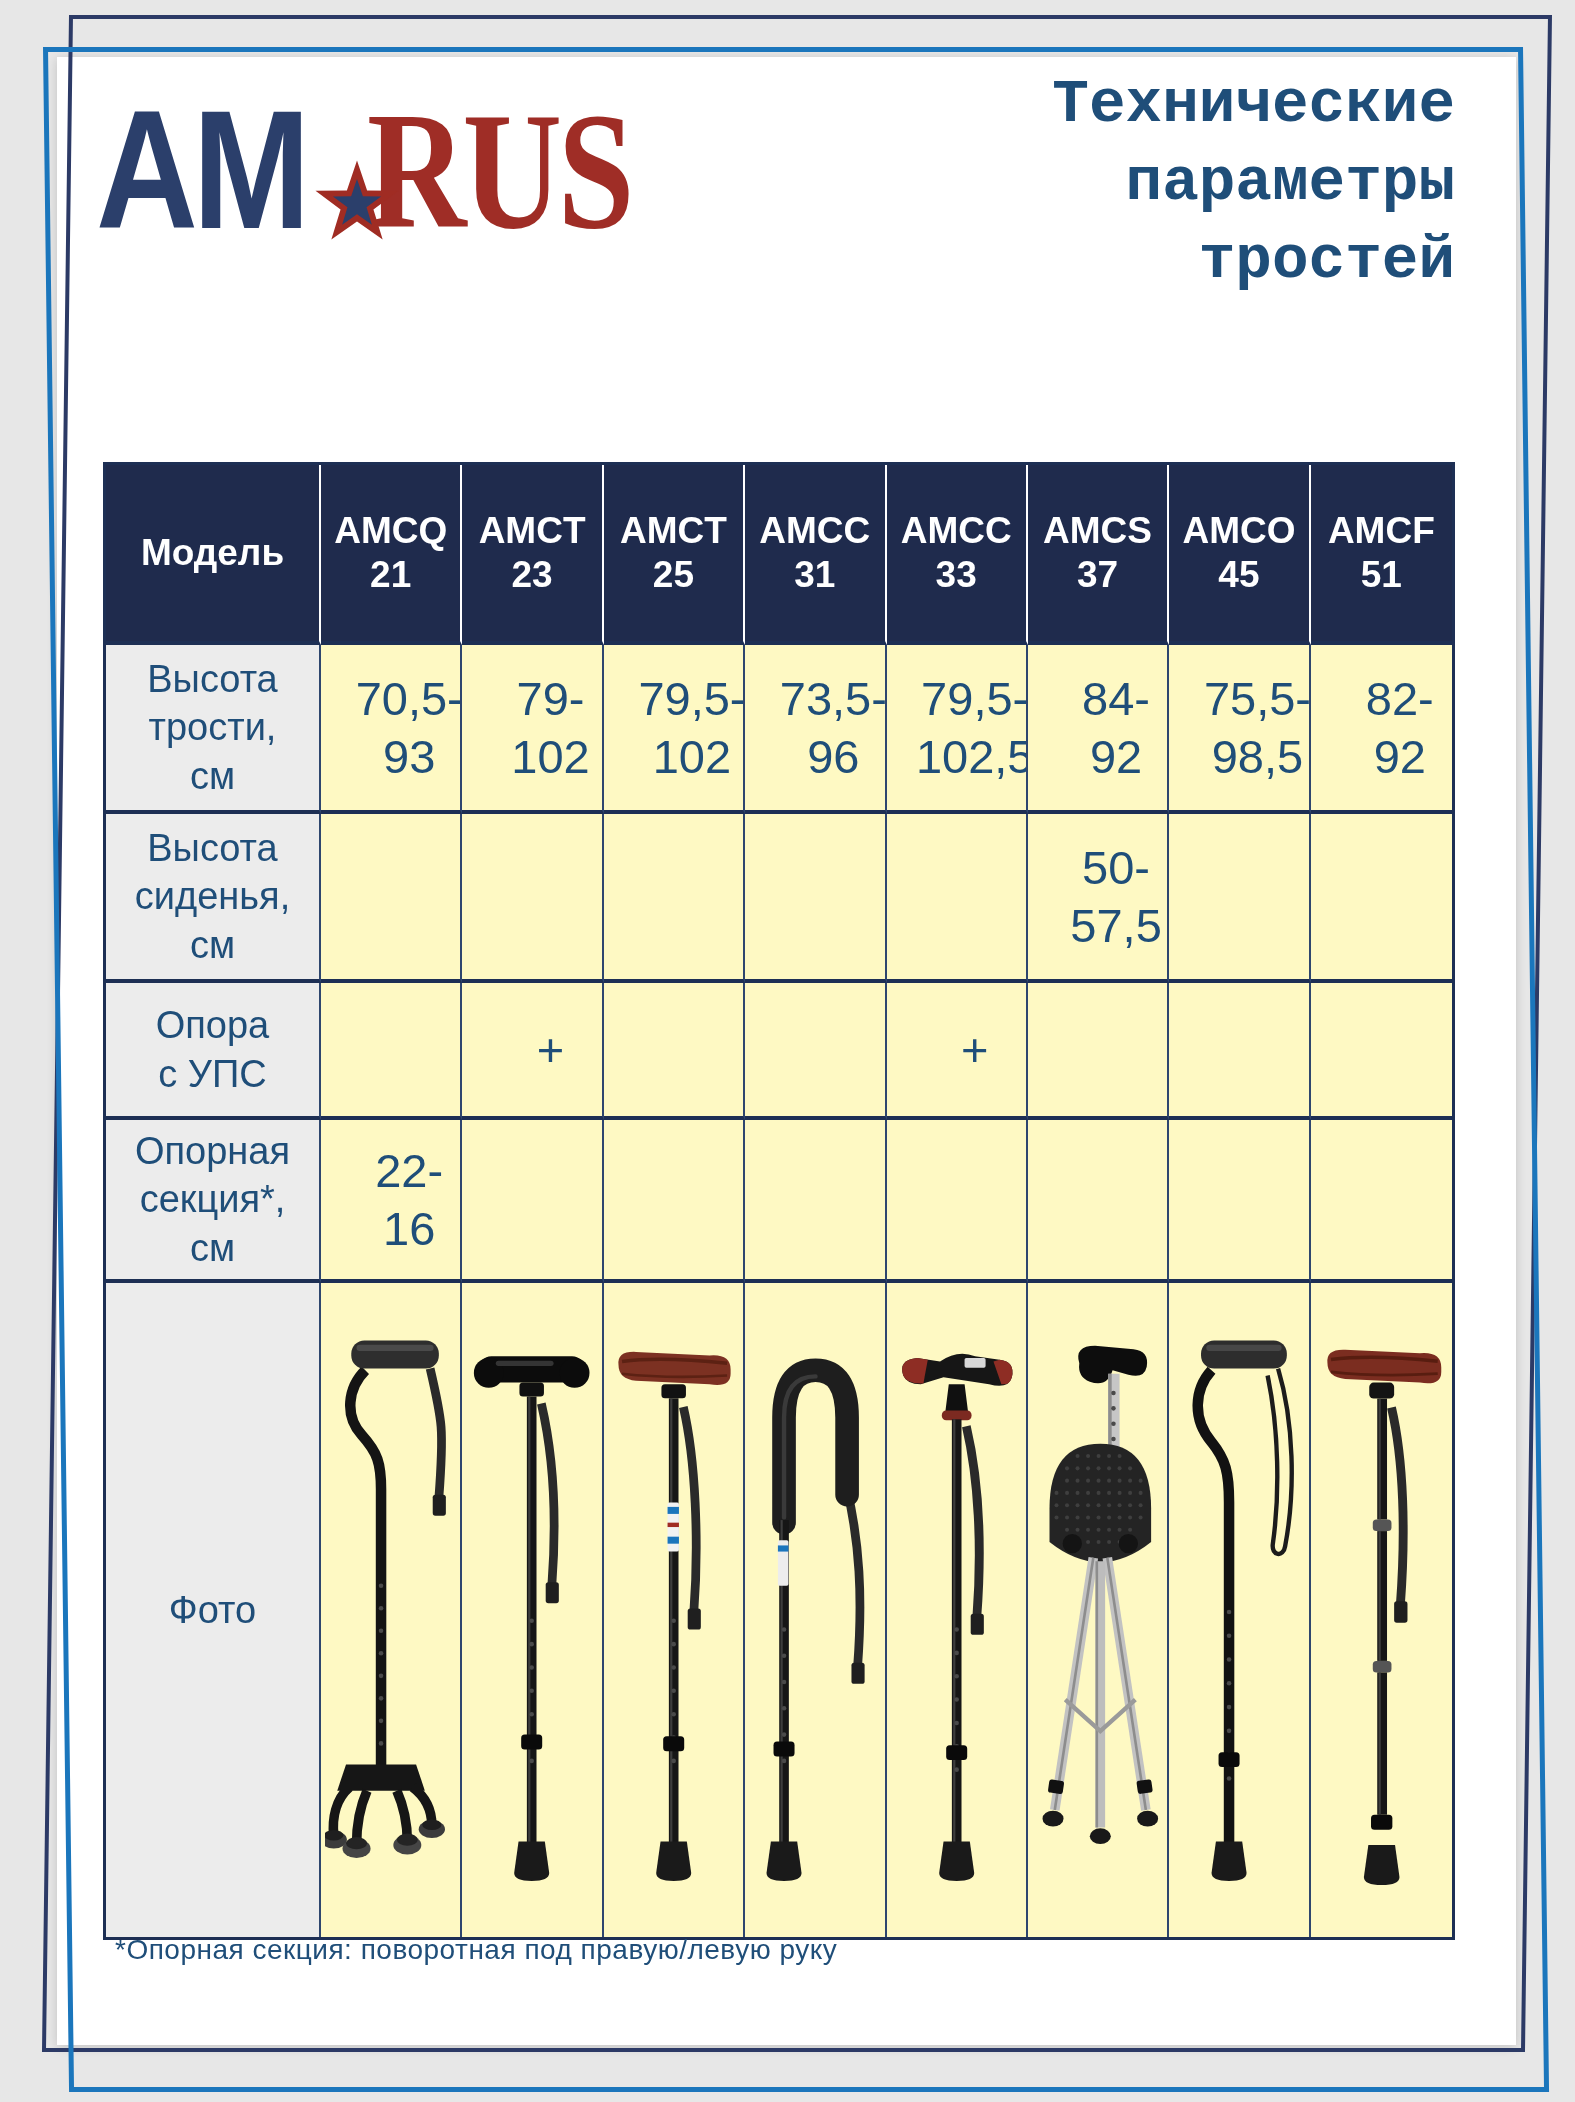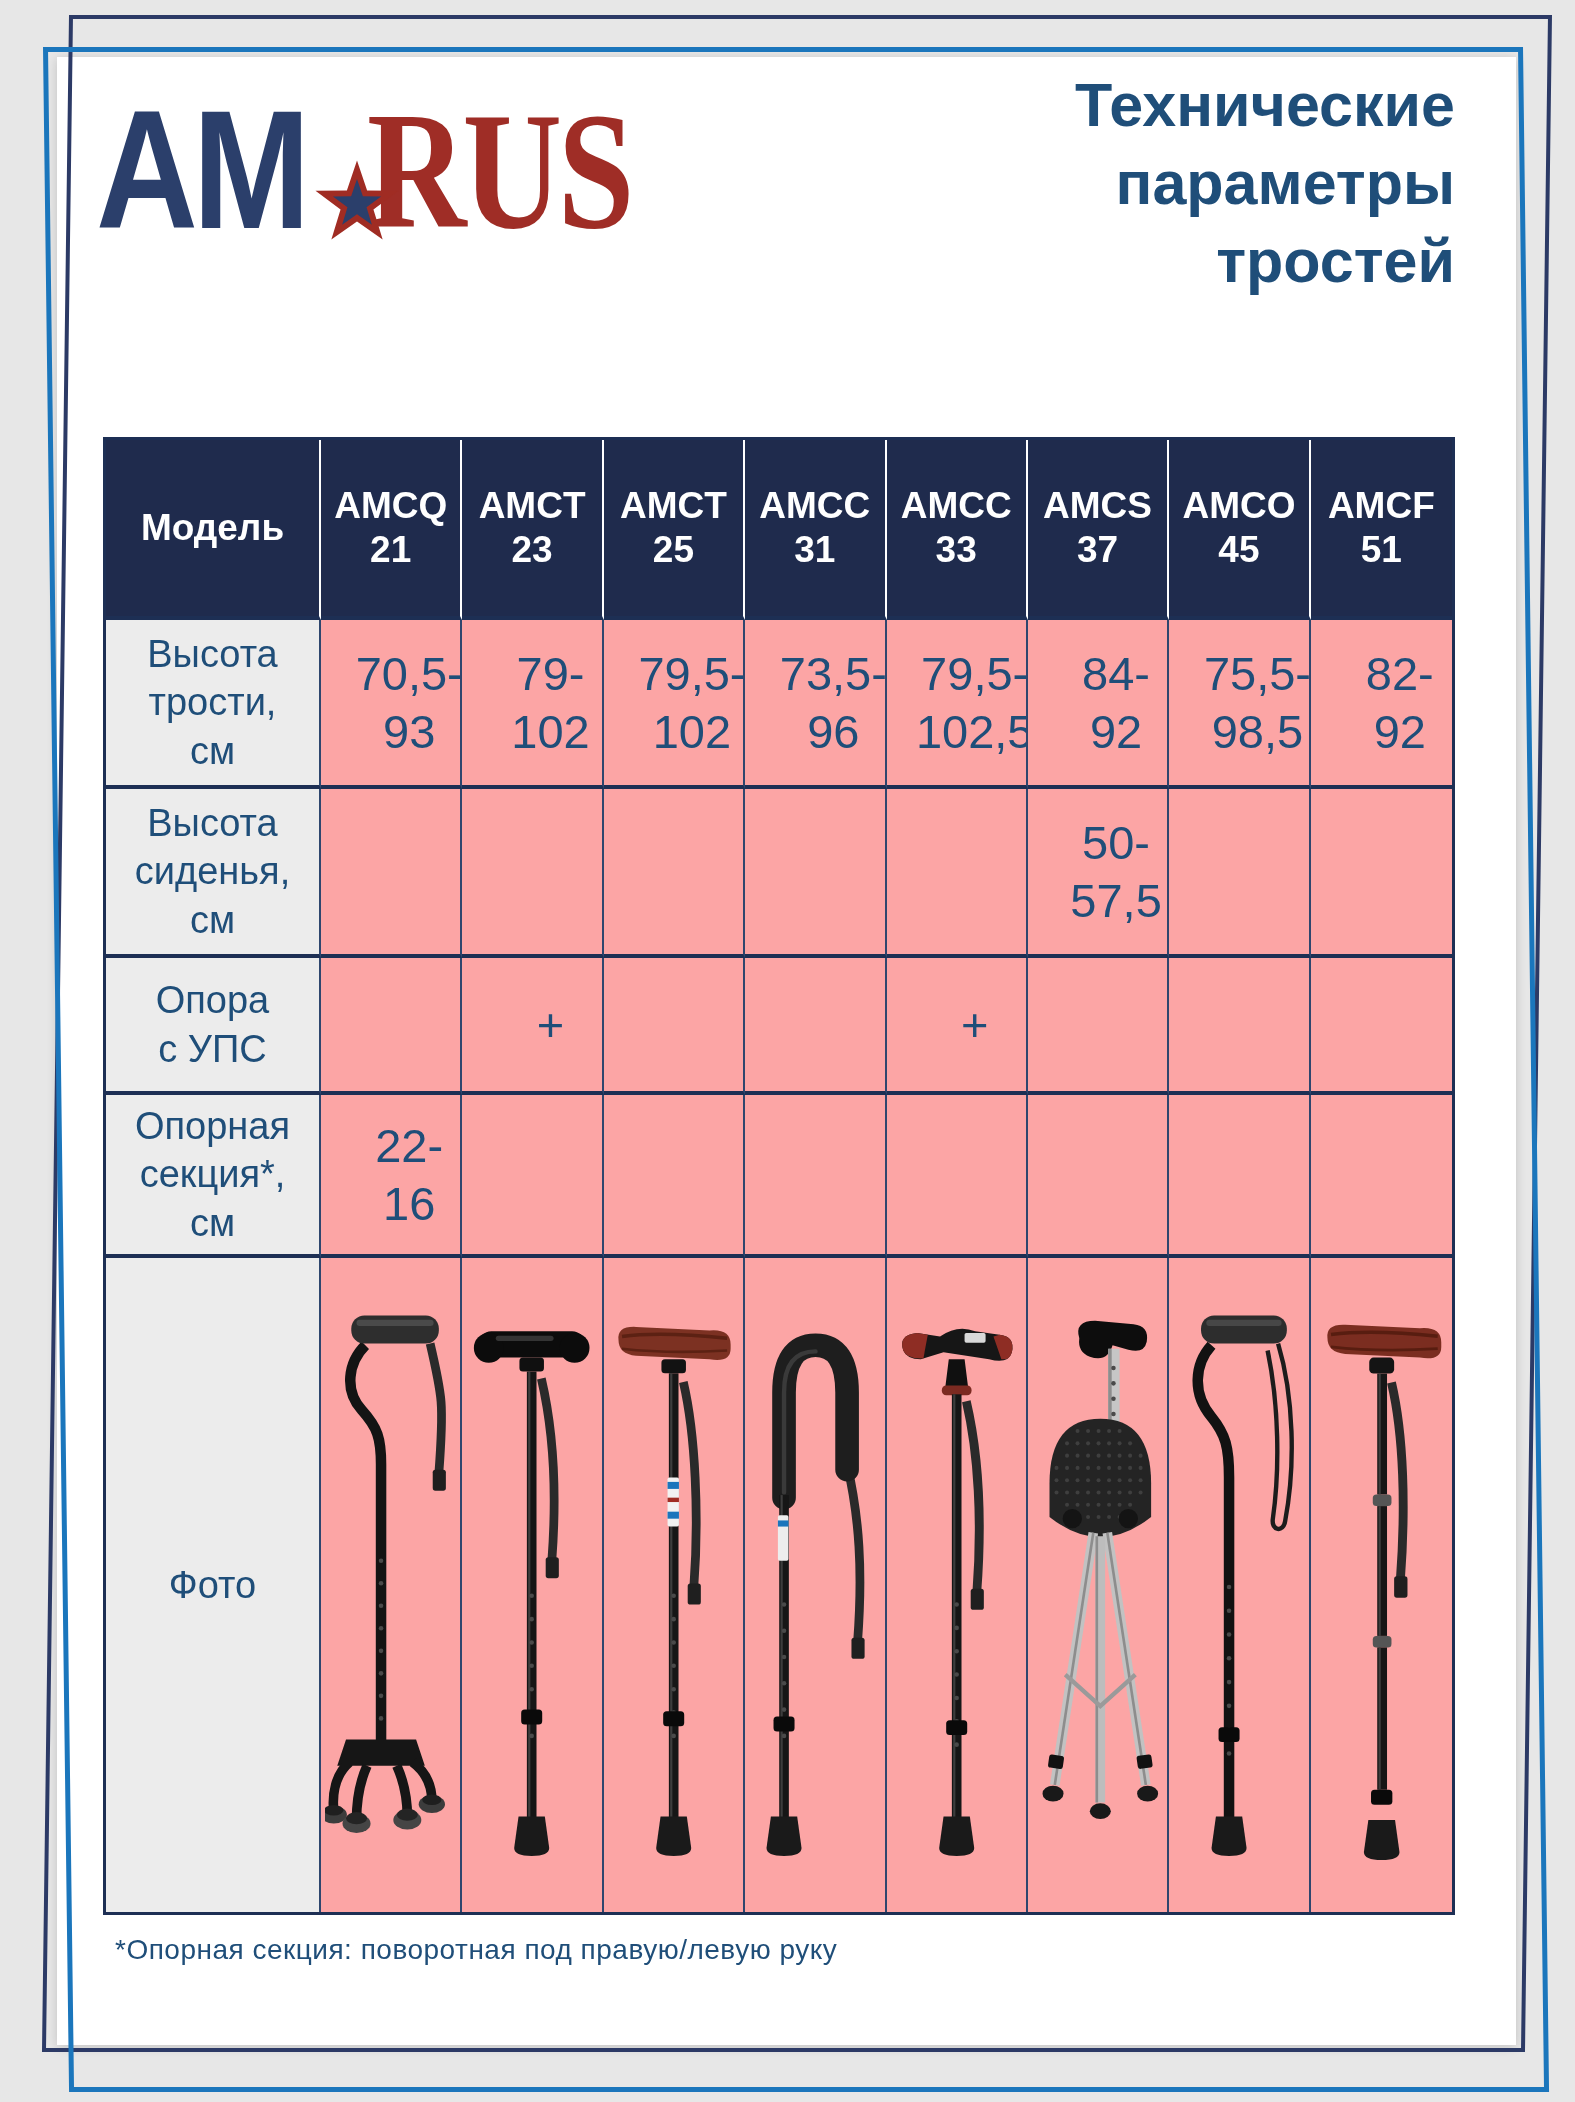--- a/index.html
+++ b/index.html
@@ -31,26 +31,26 @@
   }
   .logo .star{width:92px;height:92px;margin:52px -30px 0 -34px;position:relative;z-index:2;flex:none;}
   .logo .rus{
     font-family:"Liberation Serif",serif;font-size:168px;line-height:.93;font-weight:bold;
     letter-spacing:-5px;color:var(--logo-rus,#9f2d26);
     transform:scaleX(.82);transform-origin:left top;margin-left:-6px;
   }
   .title{
     position:absolute;right:120px;top:66px;text-align:right;
     font-size:61px;font-weight:bold;line-height:1.28;
-    color:var(--text-blue,#1f4e79);white-space:pre-line;
+    color:var(--text-blue,#1f4e79);white-space:pre-line;font-family:Liberation Mono, monospace;
   }
   .spec-table{
-    position:absolute;left:103px;top:437px;width:1352px;height:1478px;
+    position:absolute;left:103px;top:462px;width:1352px;height:1478px;
     box-sizing:border-box;border:3px solid var(--border-dark,#1d2f54);
-    background:#fca5a5;display:grid;
+    background:#fef9c3;display:grid;
     grid-template-columns:215px repeat(8,1fr);
     grid-template-rows:180px 169px 169px 137px 163px auto;
   }
   .cell{
     display:flex;align-items:center;justify-content:center;text-align:center;
     white-space:pre-line;box-sizing:border-box;
     border-right:2px solid var(--border-mid,#2e466e);
     border-bottom:4px solid var(--border-dark,#1d2f54);
     overflow:hidden;
   }

